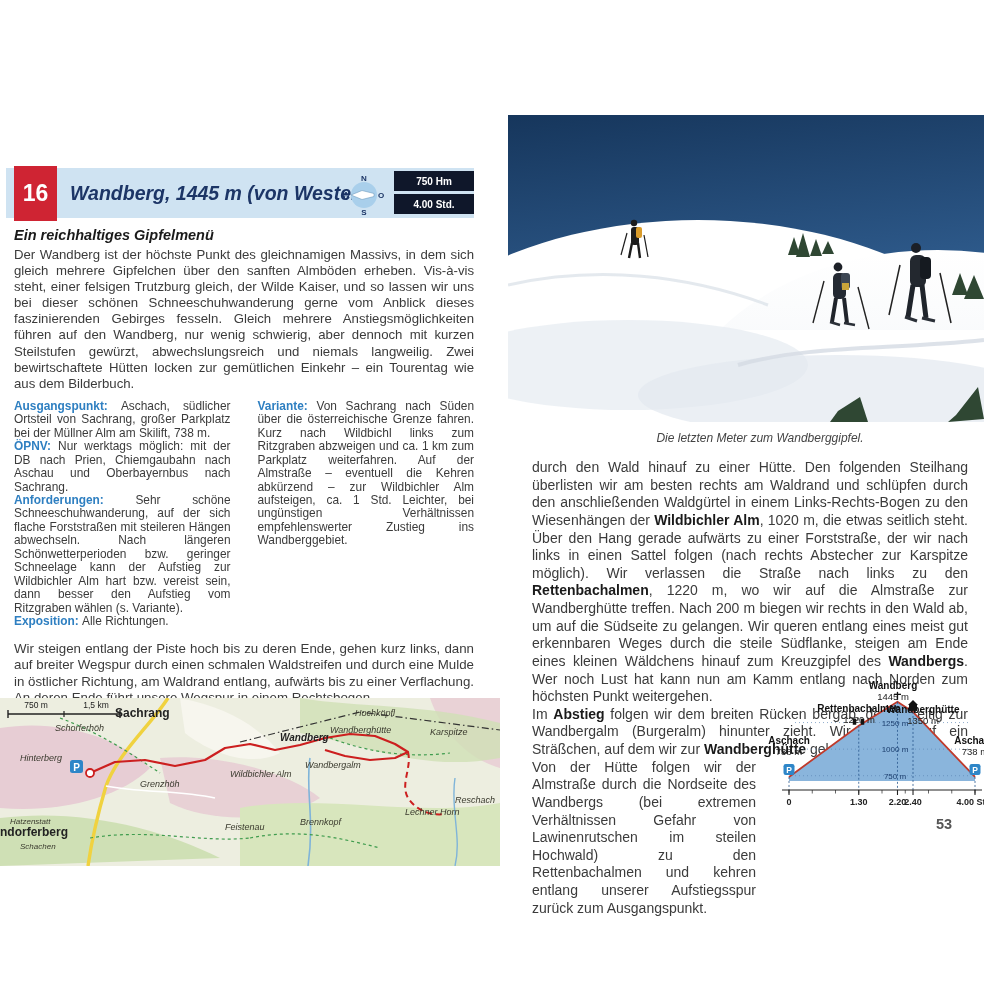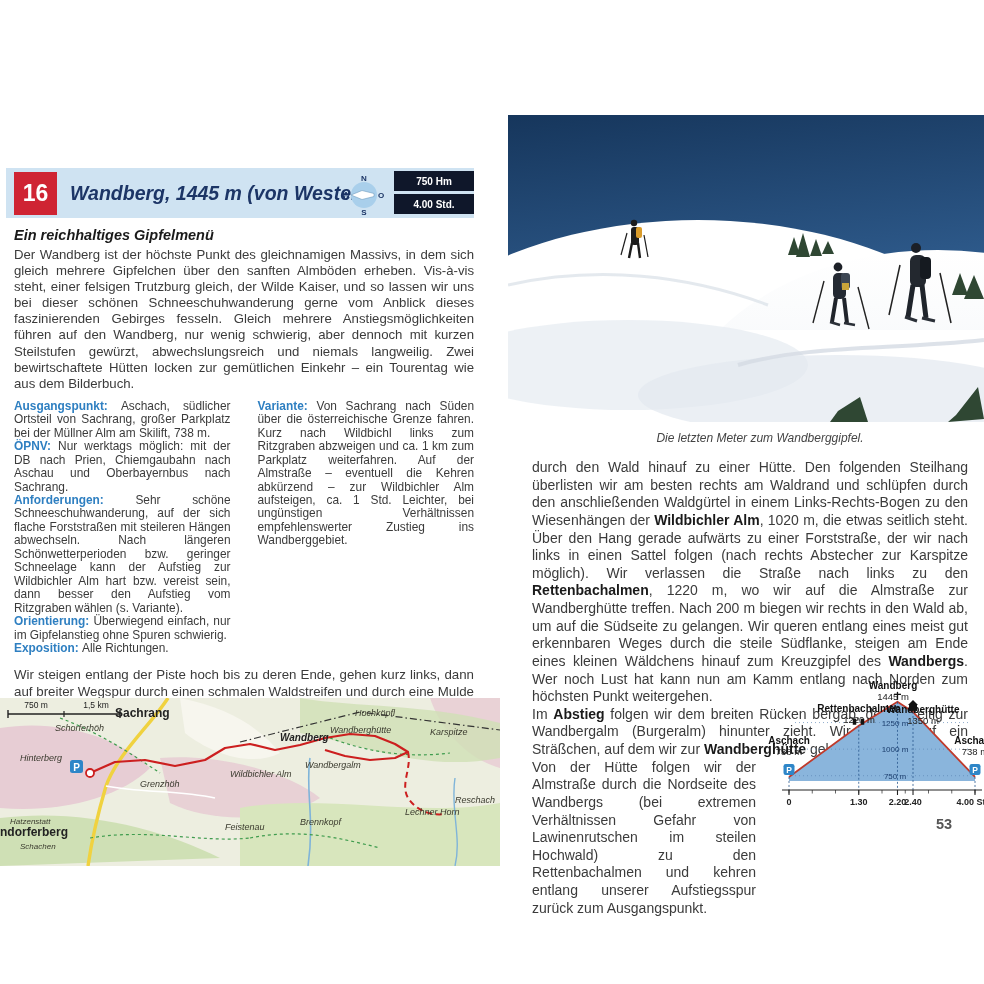--- a/index.html
+++ b/index.html
@@ -1,21 +1,21 @@
 <!DOCTYPE html>
 <html><head>
 <meta charset="utf-8">
 <style>
   html,body{margin:0;padding:0;}
   body{width:984px;height:984px;position:relative;background:#ffffff;overflow:hidden;
        font-family:"Liberation Sans",sans-serif;color:#3b3b3b;}
   
   .left-page{position:absolute;left:14px;top:168px;width:460px;}
   .header-band{position:relative;height:50px;background:#cfe3f2;display:flex;align-items:center;margin-left:-8px;padding-left:8px;width:460px;}
-  .route-num{width:43px;height:43px;background:#cf2433;color:#fff;font-weight:bold;font-size:23px;
+  .route-num{width:43px;height:55px;background:#cf2433;color:#fff;font-weight:bold;font-size:23px;
              display:flex;align-items:center;justify-content:center;flex:0 0 auto;}
   .header-title{font-style:italic;font-weight:bold;font-size:19.5px;color:#1c3566;margin-left:13px;white-space:nowrap;}
   .compass{position:absolute;right:88px;top:4px;}
   .badges{position:absolute;right:0;top:3px;display:flex;flex-direction:column;gap:3px;}
   .badge{width:80px;height:20px;background:#0f172a;color:#fff;font-weight:bold;font-size:10px;
          display:flex;align-items:center;justify-content:center;}
   .subheading{font-weight:bold;font-style:italic;font-size:14.5px;color:#1a1a1a;margin:9px 0 4px 0;}
   .intro{font-size:13.2px;line-height:1.22;text-align:justify;}
   .info-cols{display:flex;gap:27px;margin-top:8px;}
   .info-col{width:223px;font-size:11.9px;line-height:1.13;}
@@ -66,21 +66,20 @@
   </div>
 
   <div class="subheading">Ein reichhaltiges Gipfelmenü</div>
   <div class="intro">Der Wandberg ist der höchste Punkt des gleichnamigen Massivs, in dem sich gleich mehrere Gipfelchen über den sanften Almböden erheben. Vis-à-vis steht, einer felsigen Trutzburg gleich, der Wilde Kaiser, und so lassen wir uns bei dieser schönen Schneeschuhwanderung gerne vom Anblick dieses faszinierenden Gebirges fesseln. Gleich mehrere Anstiegsmöglichkeiten führen auf den Wandberg, nur wenig schwierig, aber dennoch mit kurzen Steilstufen gewürzt, abwechslungsreich und niemals langweilig. Zwei bewirtschaftete Hütten locken zur gemütlichen Einkehr – ein Tourentag wie aus dem Bilderbuch.</div>
 
   <div class="info-cols">
     <div class="info-col">
         <div class="info-item"><span class="info-label">Ausgangspunkt: </span>Aschach, südlicher Ortsteil von Sachrang, großer Parkplatz bei der Müllner Alm am Skilift, 738 m.</div>
         <div class="info-item"><span class="info-label">ÖPNV: </span>Nur werktags möglich: mit der DB nach Prien, Chiemgaubahn nach Aschau und Oberbayernbus nach Sachrang.</div>
         <div class="info-item"><span class="info-label">Anforderungen: </span>Sehr schöne Schneeschuhwanderung, auf der sich flache Forststraßen mit steileren Hängen abwechseln. Nach längeren Schönwetterperioden bzw. geringer Schneelage kann der Aufstieg zur Wildbichler Alm hart bzw. vereist sein, dann besser den Aufstieg vom Ritzgraben wählen (s. Variante).</div>
-        <div class="info-item"><span class="info-label">Orientierung: </span>Überwiegend einfach, nur im Gipfelanstieg ohne Spuren schwierig.</div>
         <div class="info-item"><span class="info-label">Exposition: </span>Alle Richtungen.</div>
       </div>
     <div class="info-col">
         <div class="info-item"><span class="info-label">Variante: </span>Von Sachrang nach Süden über die österreichische Grenze fahren. Kurz nach Wildbichl links zum Ritzgraben abzweigen und ca. 1 km zum Parkplatz weiterfahren. Auf der Almstraße – eventuell die Kehren abkürzend – zur Wildbichler Alm aufsteigen, ca. 1 Std. Leichter, bei ungünstigen Verhältnissen empfehlenswerter Zustieg ins Wandberggebiet.</div>
       </div>
   </div>
 
   <div class="route-para">Wir steigen entlang der Piste hoch bis zu deren Ende, gehen kurz links, dann auf breiter Wegspur durch einen schmalen Waldstreifen und durch eine Mulde in östlicher Richtung, am Waldrand entlang, aufwärts bis zu einer Verflachung. An deren Ende führt unsere Wegspur in einem Rechtsbogen</div>
 </div>
 

